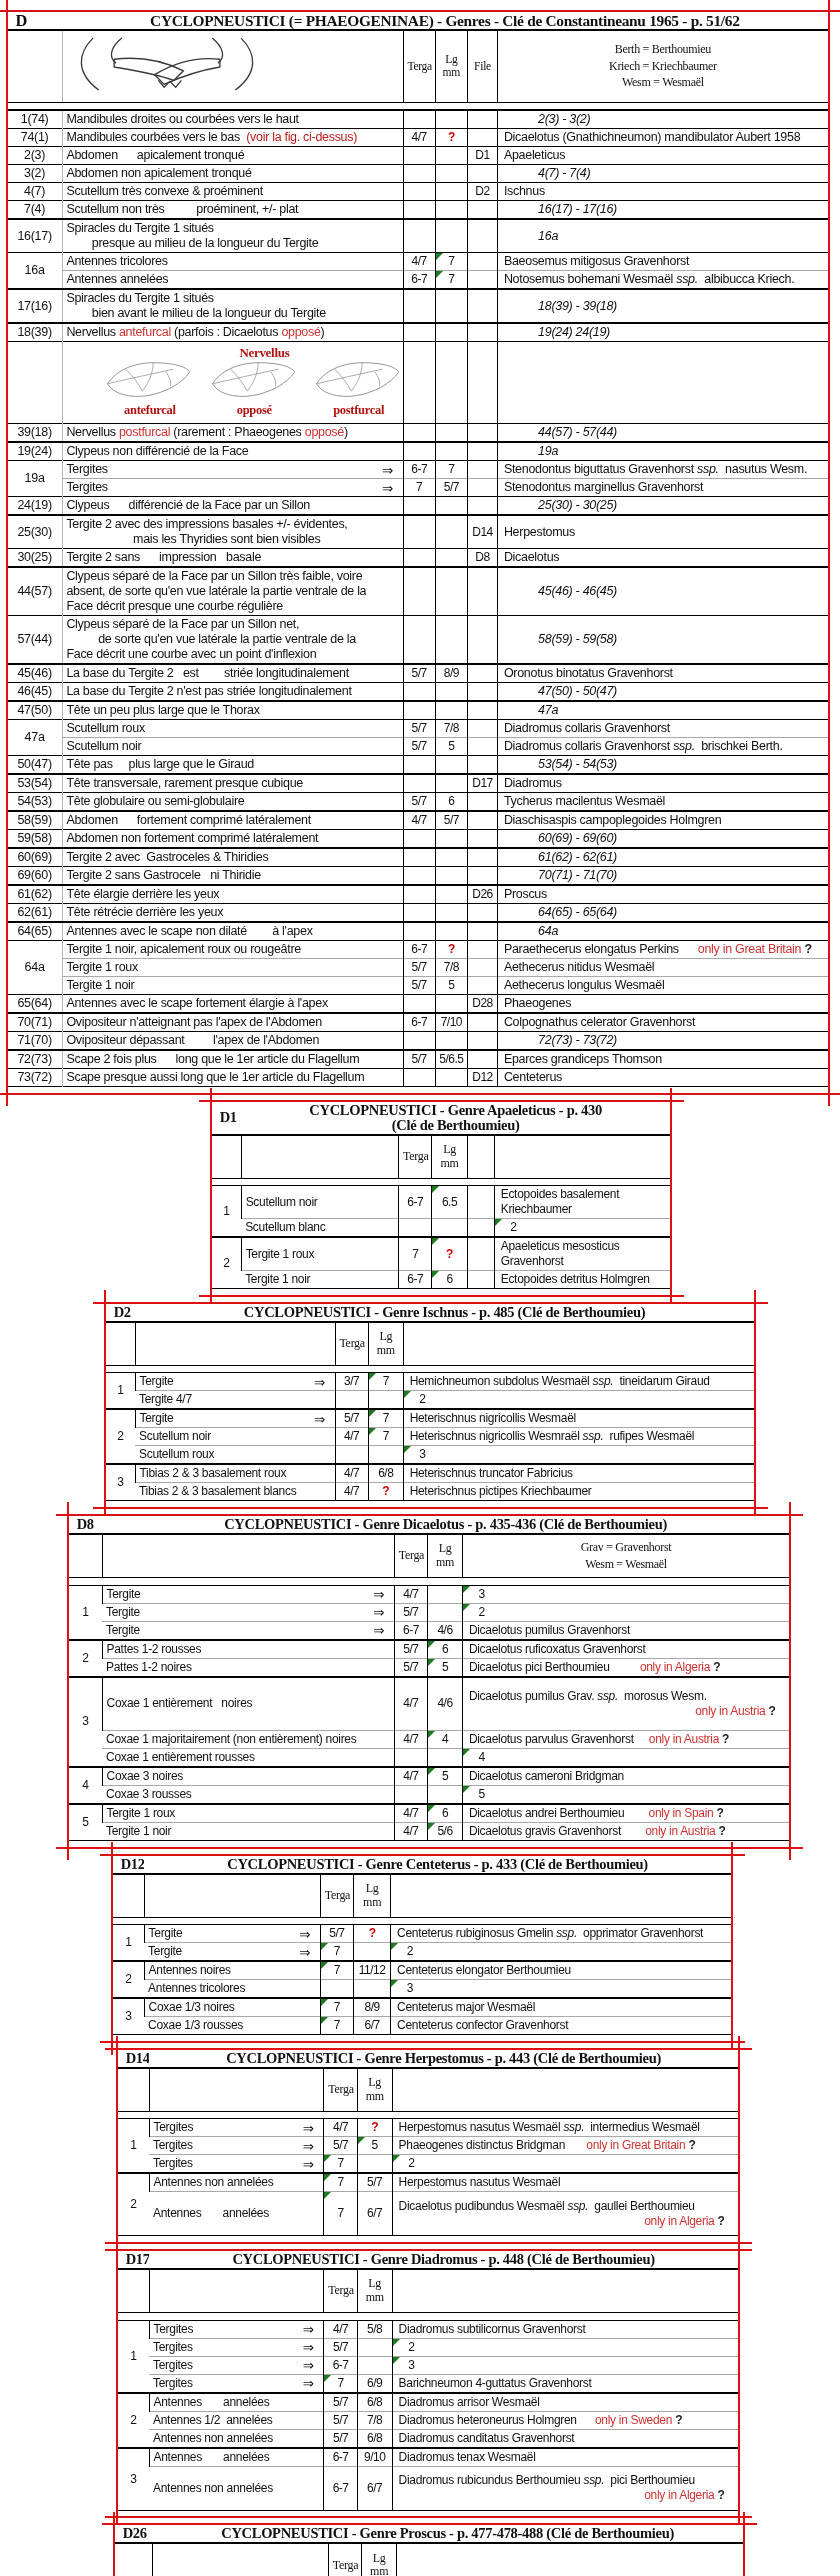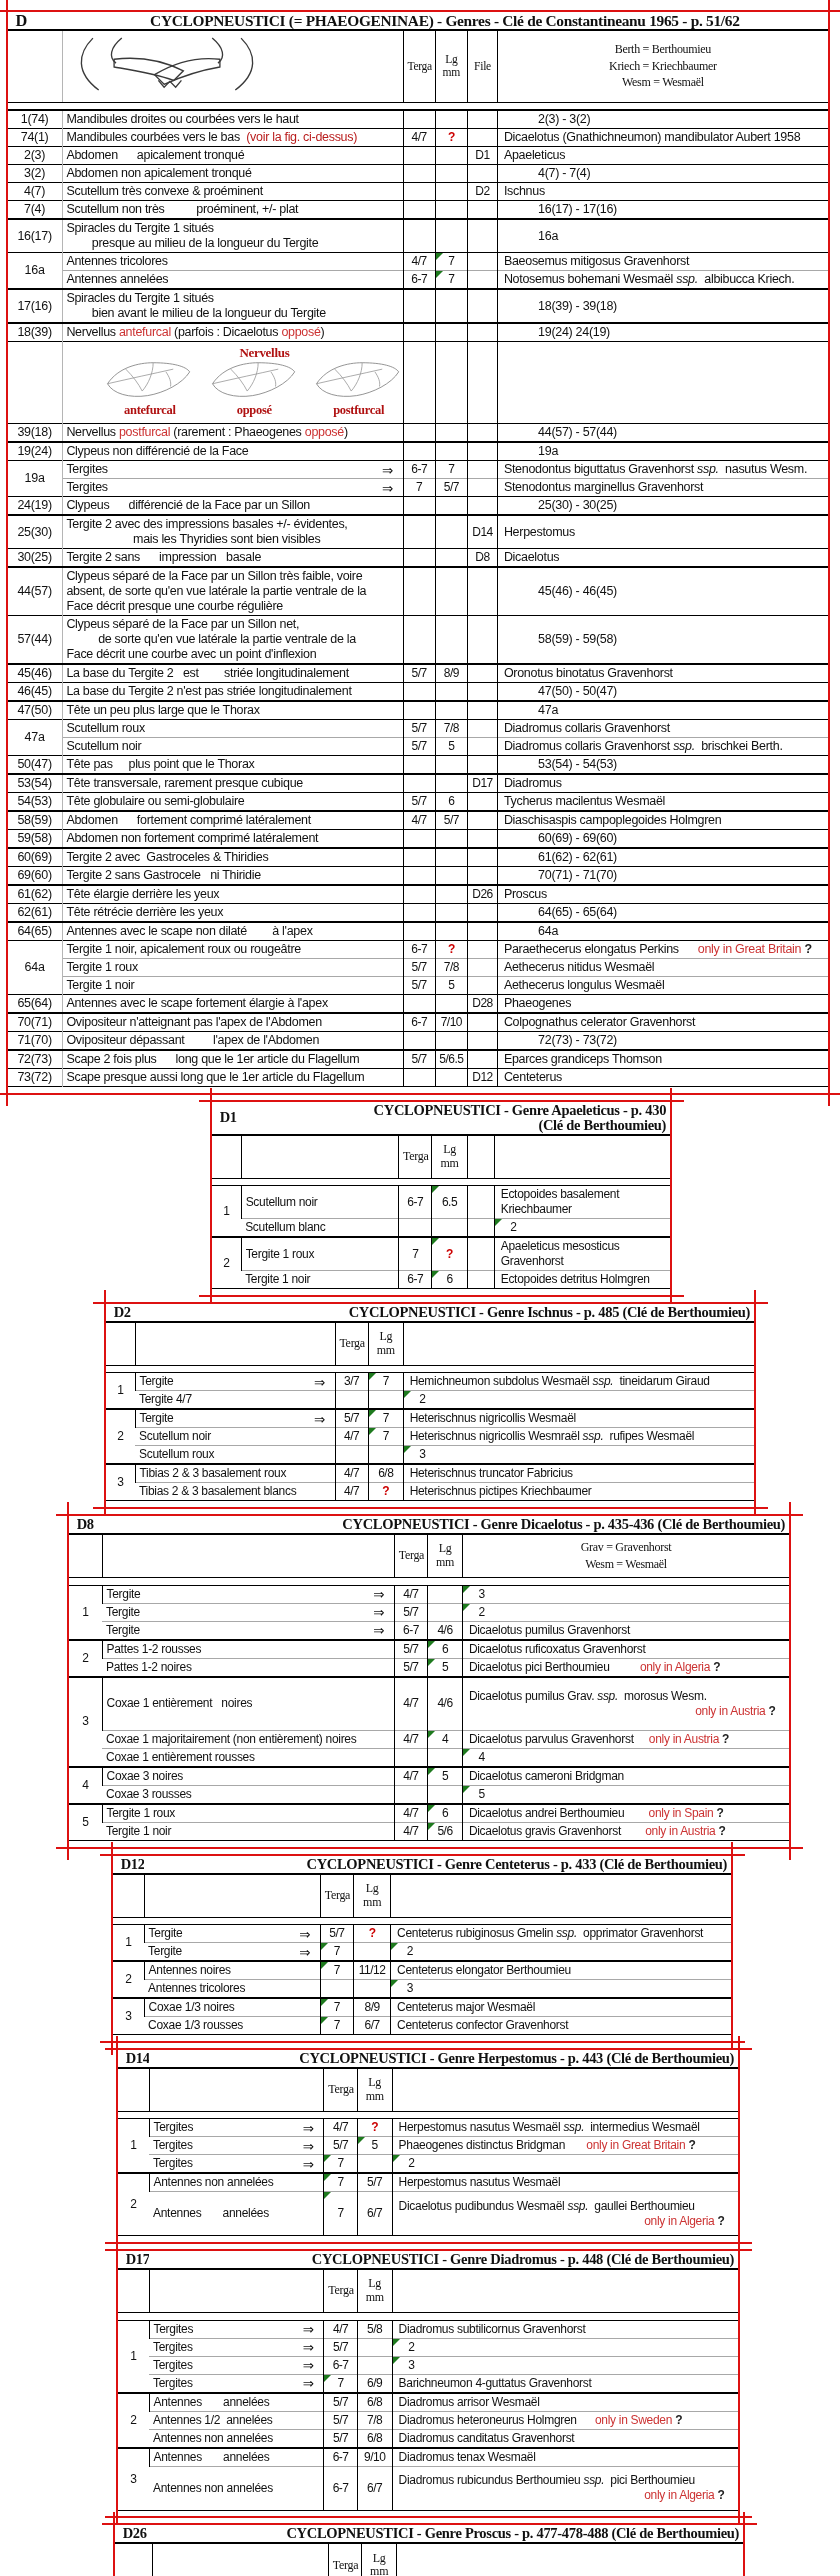--- a/index.html
+++ b/index.html
@@ -16,40 +16,40 @@
        line-height:15px;color:#111;overflow:hidden;}
   .keytable.sub td{font-size:12px;}
   .keytable td{border-left:1px solid #000;}
   .keytable td:first-child{border-left:none;}
   .keytable.main td.label{border-left:1px solid #b5b5b5;}
   
   .titleRow td{border-bottom:2.4px solid #000;font-family:"Liberation Serif",serif;font-weight:bold;}
   td.dcode{font-weight:bold;font-size:16.4px;padding-left:7.7px;border-left:none !important;}
   .sub td.dcode{font-size:14.5px;}
   td.titlecell{text-align:center;font-size:15.4px;border-left:none !important;}
-  .sub td.titlecell{font-size:14.5px;text-align:right;}
+  .sub td.titlecell{font-size:14.5px;}
   
   .colhead td{border-bottom:1px solid #000;text-align:center;font-family:"Liberation Serif",serif;font-size:11.6px;}
   .main .colhead td{height:69px;}
   .sub .colhead td{height:40px;}
   .chead div{line-height:13.5px;}
   td.abbrev{font-size:12px;line-height:16.4px;}
   td.figcell{border-left:1px solid #b5b5b5 !important;}
   
   .spacer td{height:6.7px;border-bottom:1.9px solid #000;padding:0;}
   .bspacer td{height:5.8px;border-top:1px solid #000;padding:0;}
   
   .keytable tbody.grp{border-top:1px solid #000;}
   .keytable tbody.grp.thick{border-top:2.4px solid #000;}
   .keytable tbody.grp tr+tr{border-top:1px solid #a8a8a8;}
   td.num{text-align:center;margin-top:48px;}
   td.cnum{text-align:center;position:relative;font-size:12px;letter-spacing:-0.5px;padding:1px 1px;}
   td.label{position:relative;}
   td.result{position:relative;padding-left:5.8px;}
-  .main td.result.ref{padding-left:40px;}
+  .main td.result.ref{padding-left:40px;font-style:italic;}
   .sub td.result.ref{padding-left:15.4px;}
   .ln{white-space:pre-wrap;}
   .ln.right{text-align:right;padding-right:9.6px;}
   .red{color:#cc3333;}
   .teal{color:#b91c1c;}
   .ital{font-style:italic;}
   .bq{color:#222;font-weight:bold;}
   .q{color:#cc0000;font-weight:bold;}
   .flag{position:absolute;left:0;top:0;width:0;height:0;
         border-top:7.7px solid #1e7a1e;border-right:7.7px solid transparent;}
@@ -505,21 +505,21 @@
             <td class="cnum file"></td>
             <td class="result">
               <div class="ln"><span>Diadromus collaris Gravenhorst </span><span class="ital">ssp.</span><span>  brischkei Berth.</span></div>
             </td>
           </tr>
         </tbody>
         <tbody class="grp">
           <tr>
             <td class="num" rowspan="1">50(47)</td>
             <td class="label">
-              <div class="ln">Tête pas     plus point que le Thorax</div>
+              <div class="ln">Tête pas     plus large que le Giraud</div>
             </td>
             <td class="cnum terga"></td>
             <td class="cnum lg"></td>
             <td class="cnum file"></td>
             <td class="result ref">
               <div class="ln">53(54) - 54(53)</div>
             </td>
           </tr>
         </tbody>
         <tbody class="grp thick">

